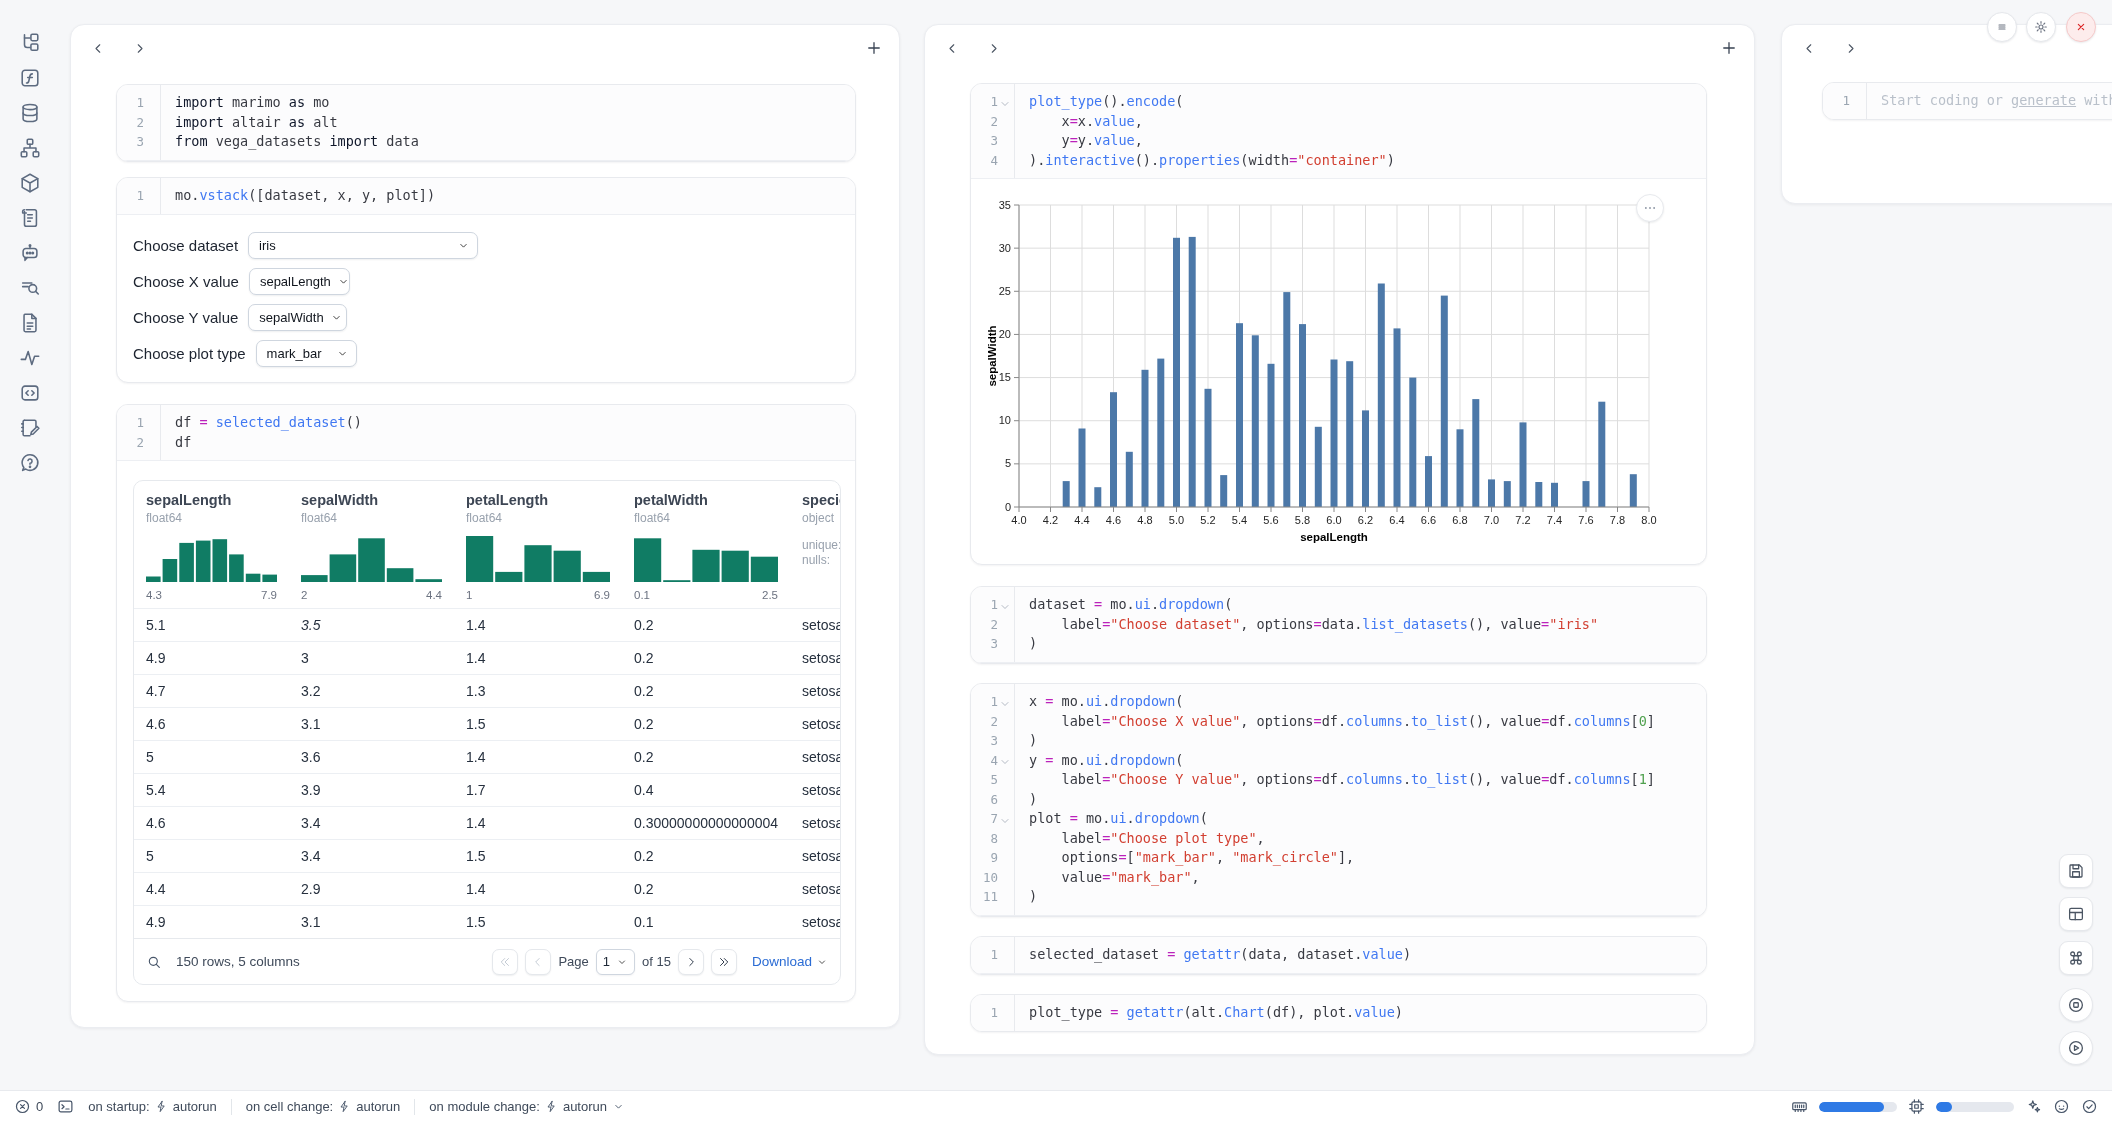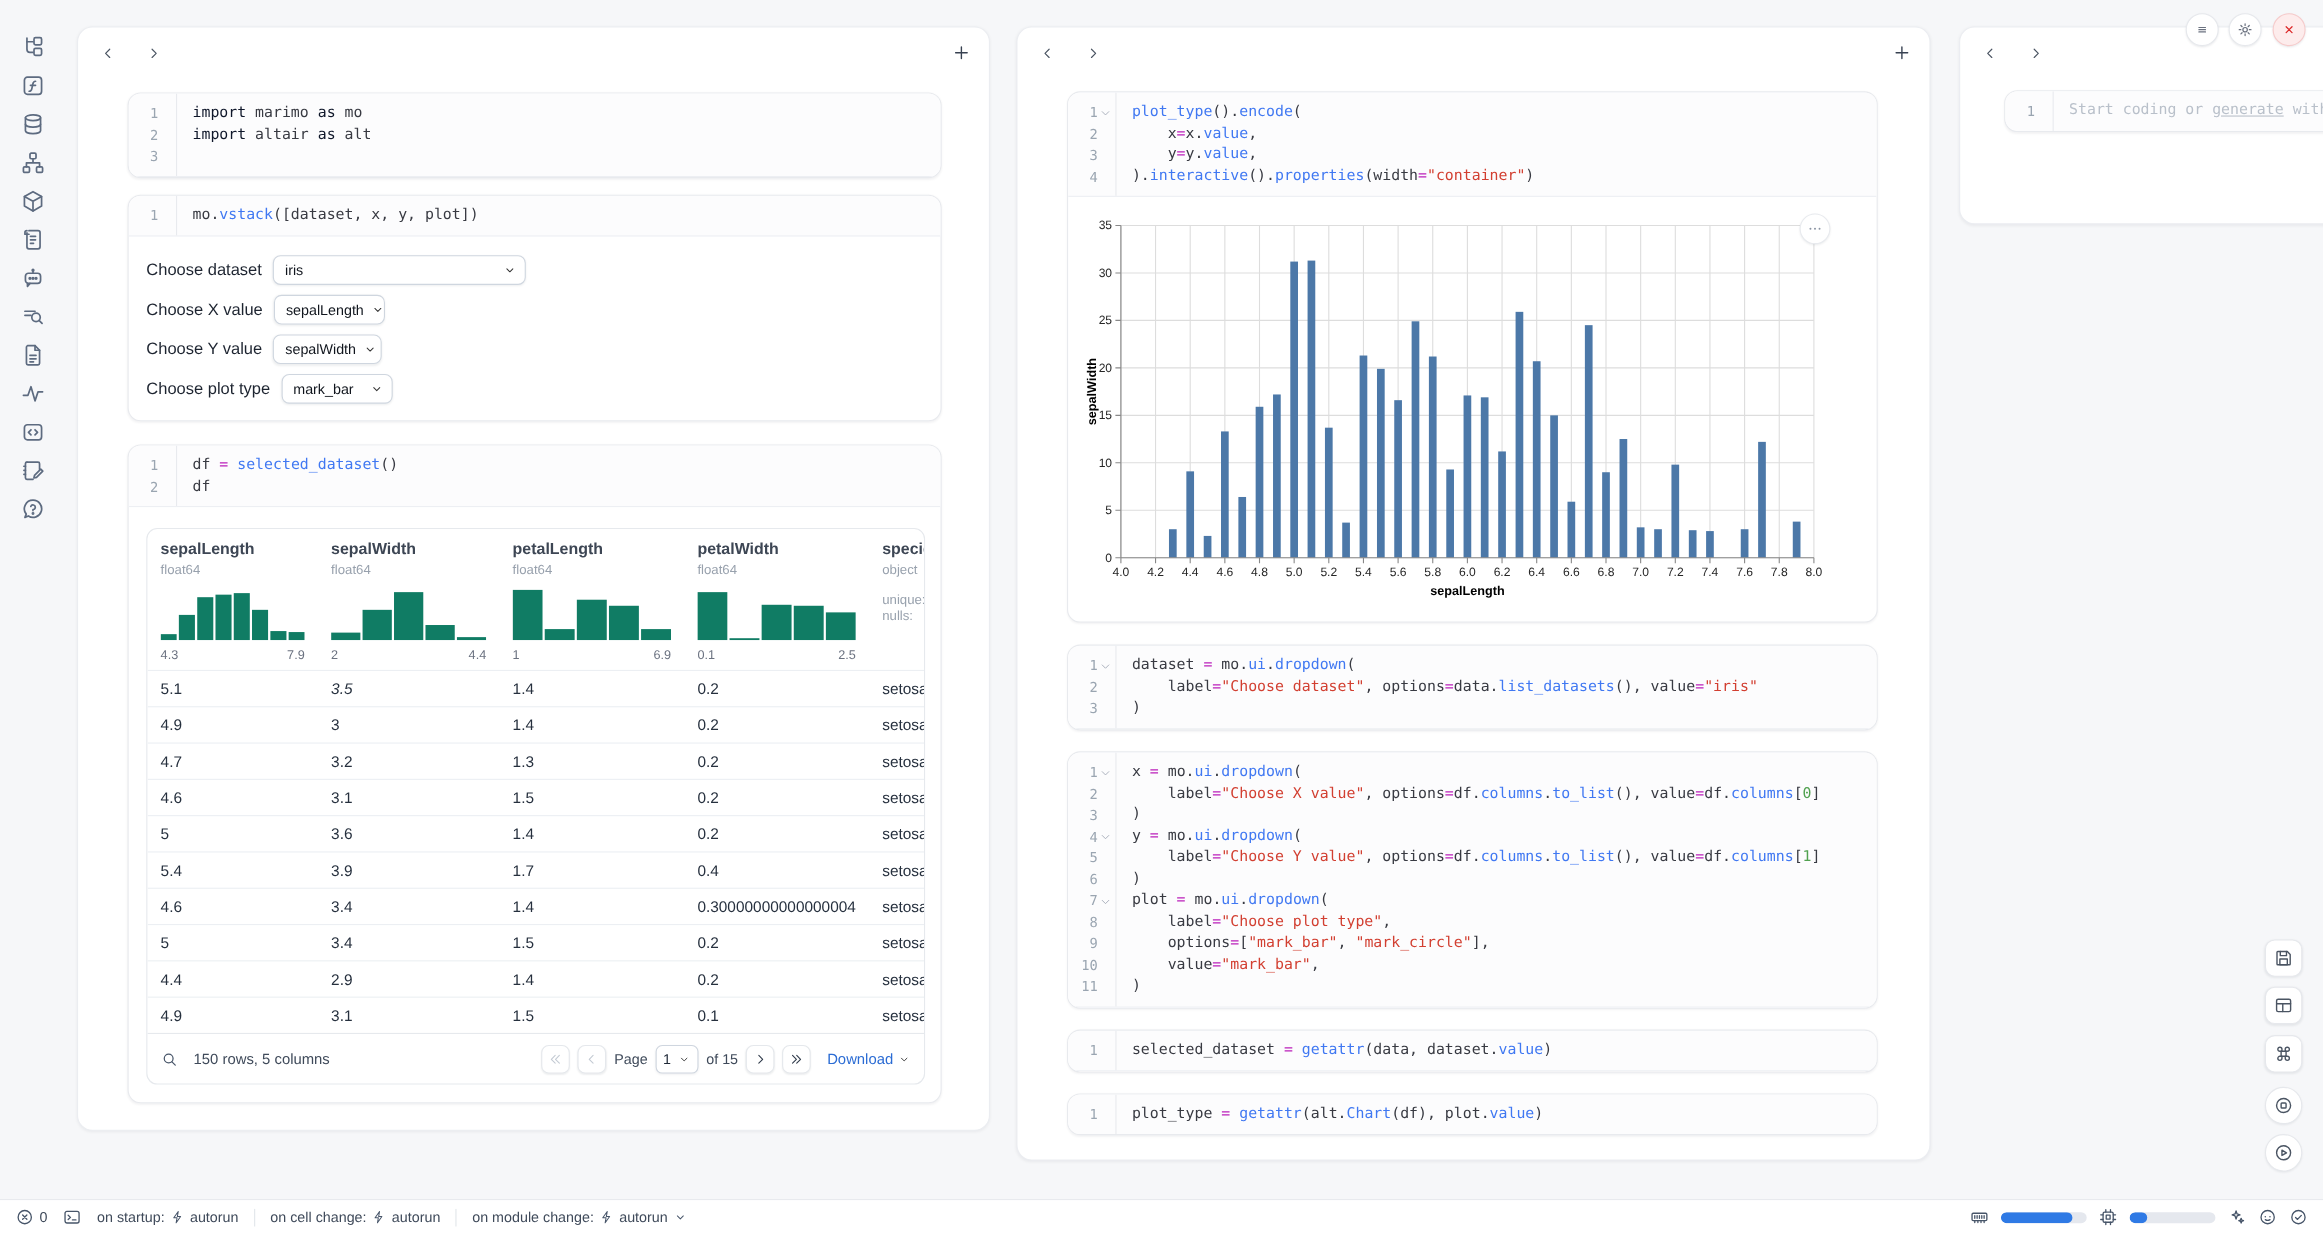--- a/index.html
+++ b/index.html
@@ -218,20 +218,21 @@
               <span class="fold"></span>
             </div>
             <div class="gline">
               <span class="num">3</span>
               <span class="fold"></span>
             </div>
           </div>
           <div class="lines">
             <div class="cline"><span class="tok c-kw">import</span><span class="tok c-pl"> marimo </span><span class="tok c-kw">as</span><span class="tok c-pl"> mo</span></div>
             <div class="cline"><span class="tok c-kw">import</span><span class="tok c-pl"> altair </span><span class="tok c-kw">as</span><span class="tok c-pl"> alt</span></div>
+            <div class="cline"><span class="tok c-kw">from</span><span class="tok c-pl"> vega_datasets </span><span class="tok c-kw">import</span><span class="tok c-pl"> data</span></div>
           </div>
         </div>
       </div>
 
     <div class="cell" style="left:45px;top:152px;width:740px">
       <div>
           <div class="codebox has-output">
             <div class="gutter">
               <div class="gline">
                 <span class="num">1</span>

